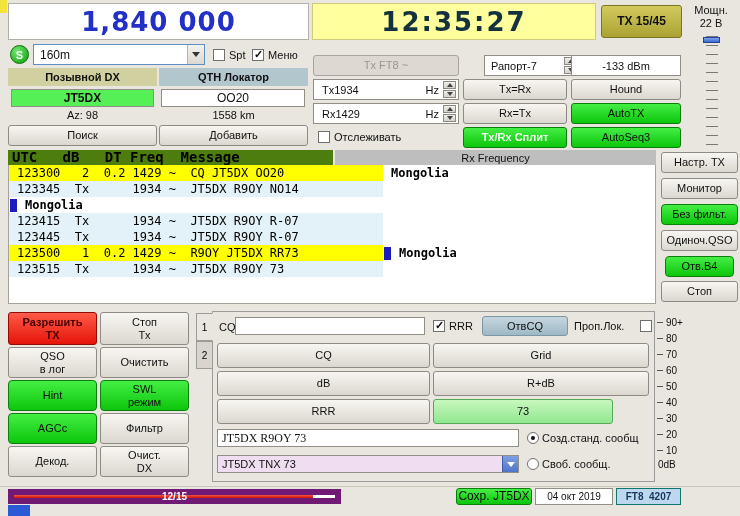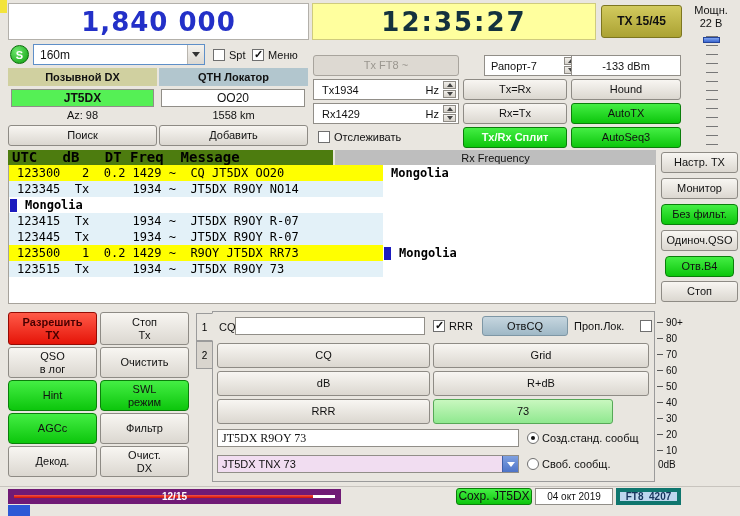--- a/index.html
+++ b/index.html
@@ -253,14 +253,14 @@
 </div>
 <div class="lbl" style="left:658px;top:459px;font-size:10px">0dB</div>
 
 <div style="position:absolute;left:0;top:486px;width:740px;height:1px;background:#C8C4BE"></div>
 <div class="progress">
   <div class="pfill"></div>
   <div class="ptext">12/15</div>
 </div>
 <button class="btn green" style="left:456px;top:488px;width:76px;height:17px;font-size:12px">Сохр. JT5DX</button>
 <div class="field" style="left:535px;top:488px;width:78px;height:17px;justify-content:center;font-size:10px">04 окт 2019</div>
-<div style="position:absolute;left:616px;top:488px;width:65px;height:17px;background:#BDD7EE;border:4px solid #0f766e;display:flex;align-items:center;justify-content:center;font-size:10px;font-weight:bold;color:#17365D;white-space:pre">FT8  4207</div>
+<div style="position:absolute;left:616px;top:488px;width:65px;height:17px;background:#BDD7EE;border:1px solid #0f766e;display:flex;align-items:center;justify-content:center;font-size:10px;font-weight:bold;color:#17365D;white-space:pre">FT8  4207</div>
 <div style="position:absolute;left:8px;top:505px;width:22px;height:11px;background:#2C59D6"></div>
 
 </body></html>

